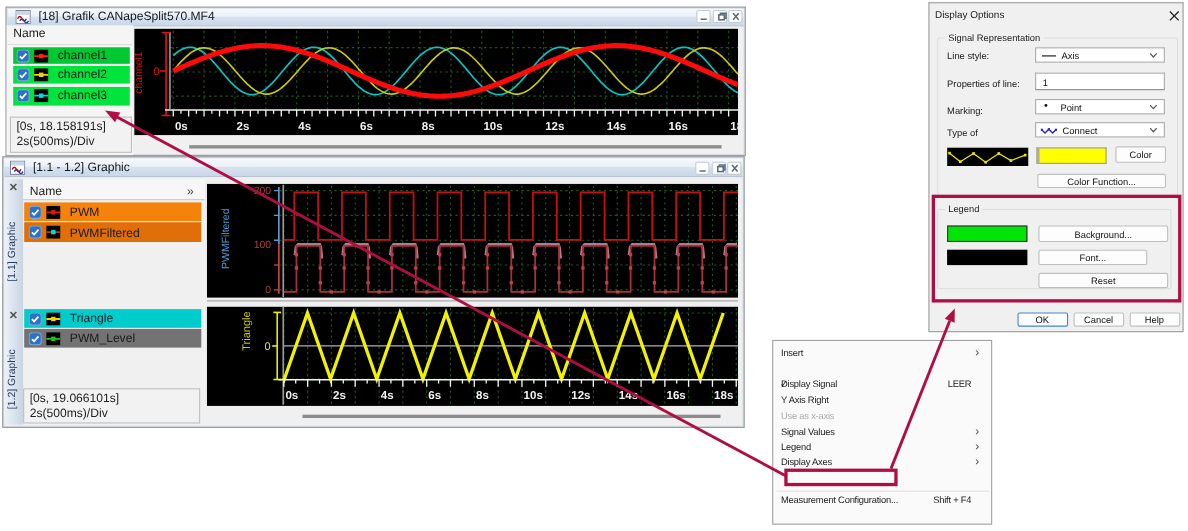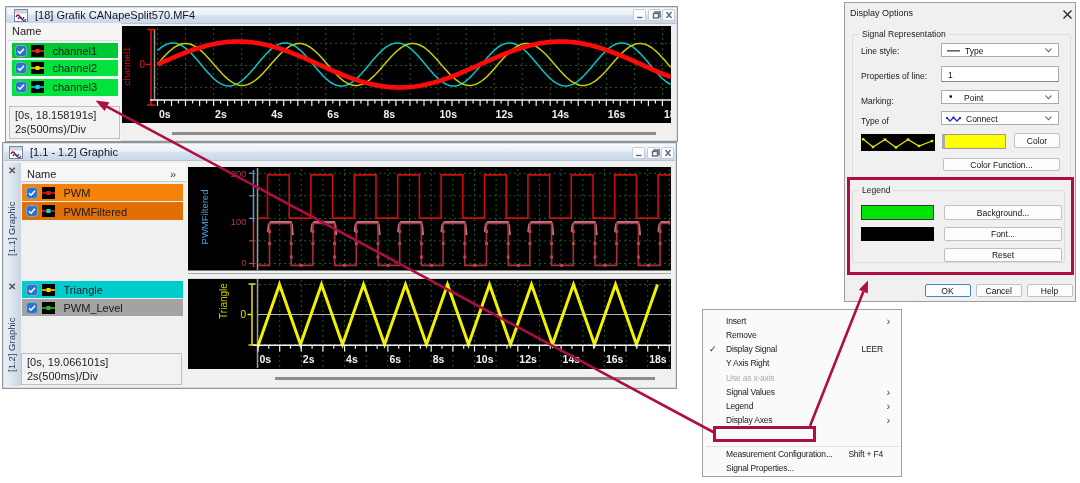--- a/index.html
+++ b/index.html
@@ -3,21 +3,21 @@
 <style>
 *{margin:0;padding:0;box-sizing:border-box}
 html,body{width:1080px;height:483px;background:#fff;font-family:"Liberation Sans",sans-serif;position:relative;overflow:hidden}
 .abs{position:absolute}
 .win{position:absolute;background:#F0F0F0;border:1px solid #8E959C;box-shadow:0 0 0 1px #D8DDE2 inset}
 .tbar{position:absolute;left:1px;right:1px;top:1px;height:16px;background:linear-gradient(#F7FAFD 0%,#EAF0F7 45%,#D8E3F0 50%,#C9D7EA 100%);border-bottom:1px solid #B8C4D2}
 .ttext{position:absolute;top:2px;font-size:11px;color:#15181C}
 .wbtn{position:absolute;width:13px;height:12px;background:#FDFDFD;border:1px solid #C5CCD4;border-radius:2px}
 .row{position:absolute;font-size:11px;color:#1A1A1A}
 .mi{position:absolute;left:0;width:100%;height:14px;font-size:8.5px;letter-spacing:-0.2px;color:#1B1B1B;line-height:14px}
-.mi .lab{position:absolute;left:23px}
+.mi .lab{position:absolute;left:7px}
 .mi .rt{position:absolute;right:18px}
 .mi .arr{position:absolute;right:11px;top:0px;font-size:11px;color:#444}
 .btn{position:absolute;background:#FDFDFD;border:1px solid #BFBFBF;border-radius:2px;font-size:8.5px;color:#111;text-align:center}
 .dd{position:absolute;background:#fff;border:1px solid #ABABAB;font-size:8.5px;color:#111}
 .dlab{position:absolute;font-size:8.5px;color:#1A1A1A}
 .chev{position:absolute;right:6px;top:4px;width:7px;height:5px}
 svg{display:block}
 </style></head><body>
 
 <div class="win" style="left:5px;top:6px;width:673px;height:136px">
@@ -269,21 +269,21 @@
       <rect x="0.5" y="0.5" width="11" height="11" rx="3" fill="#2C72C8" stroke="#7FA8D8"></rect>
       <path d="M3,6.2 L5,8.2 L9,3.8" stroke="#fff" stroke-width="1.6" fill="none"></path>
     </svg>
  <svg class="abs" style="left:19.5px;top:2.5px" width="13" height="12" viewBox="0 0 13 12">
       <rect width="13" height="12" fill="#000"></rect>
       <line x1="0" y1="6" x2="13" y2="6" stroke="#F0D400" stroke-width="1.6"></line>
       <rect x="4.5" y="4" width="4" height="4" fill="#F0D400"></rect>
     </svg>
  <span class="abs" style="left:41.5px;top:3.0px">Triangle</span>
   </div>
-<div class="row" style="left:22px;top:299px;width:161px;height:17px;background:#a3a3a3">
+<div class="row" style="left:22px;top:299px;width:161px;height:17px;background:#737373">
  <svg class="abs" style="left:3.5px;top:2.5px" width="12" height="12" viewBox="0 0 12 12">
       <rect x="0.5" y="0.5" width="11" height="11" rx="3" fill="#2C72C8" stroke="#7FA8D8"></rect>
       <path d="M3,6.2 L5,8.2 L9,3.8" stroke="#fff" stroke-width="1.6" fill="none"></path>
     </svg>
  <svg class="abs" style="left:19.5px;top:2.5px" width="13" height="12" viewBox="0 0 13 12">
       <rect width="13" height="12" fill="#000"></rect>
       <line x1="0" y1="6" x2="13" y2="6" stroke="#20C020" stroke-width="1.6"></line>
       <rect x="4.5" y="4" width="4" height="4" fill="#20C020"></rect>
     </svg>
  <span class="abs" style="left:41.5px;top:3.0px">PWM_Level</span>
@@ -480,23 +480,20 @@
       <text x="461.2" y="196">18s</text>
     </g>
 </svg>
 <div class="abs" style="left:275px;top:377px;width:380px;height:2.5px;background:#8C8C8C"></div>
 
 <div class="abs" style="left:702px;top:309px;width:200px;height:168px;background:#FAFAFA;border:1px solid #A0A0A0">
  <div class="mi" style="top:3.5px">
       <span class="lab">Insert</span>
       <span class="arr">›</span>
     </div>
- <div class="mi" style="top:17.7px">
-      <span class="lab">Remove</span>
-    </div>
  <div class="mi" style="top:32.4px">
       <span class="abs" style="left:6px;font-size:9px">✓</span>
       <span class="lab">Display Signal</span>
       <span class="rt">LEER</span>
     </div>
  <div class="mi" style="top:60.9px;color:#ABABAB">
       <span class="lab">Use as x-axis</span>
     </div>
  <div class="mi" style="top:46.4px">
       <span class="lab">Y Axis Right</span>
@@ -510,41 +507,38 @@
       <span class="arr">›</span>
     </div>
  <div class="mi" style="top:102.9px">
       <span class="lab">Display Axes</span>
       <span class="arr">›</span>
     </div>
  <div class="abs" style="left:3px;top:135.6px;width:193px;height:1px;background:#E0E0E0"></div>
  <div class="mi" style="top:137.4px">
       <span class="lab">Measurement Configuration...</span>
       <span class="rt">Shift + F4</span>
-    </div>
- <div class="mi" style="top:151.4px">
-      <span class="lab">Signal Properties...</span>
     </div>
 </div>
 <div class="abs" style="left:713px;top:425.5px;width:103px;height:16.5px;border:3px solid #AE0E42"></div>
 
 <div class="abs" style="left:844px;top:2px;width:232px;height:300px;background:#F0F0F0;border:1px solid #9C9C9C">
  <div class="abs" style="left:5px;top:5px;font-size:9px;color:#1A1A1A">Display Options</div>
  <svg class="abs" style="left:217px;top:6px" width="11" height="11" viewBox="0 0 11 11">
       <path d="M1.5,1.5 L9.5,9.5 M9.5,1.5 L1.5,9.5" stroke="#222" stroke-width="1.2"></path>
     </svg>
  <fieldset class="abs" style="left:7px;top:26px;width:219px;height:151px;border:1px solid #DCDCDC;border-radius:2px">
   <legend style="font-size:8.5px;color:#1A1A1A;margin-left:6px;padding:0 3px">Signal Representation</legend>
  </fieldset>
  <div class="dlab" style="left:16px;top:43px">Line style:</div>
  <div class="dd" style="left:96px;top:39.5px;width:118px;height:14px">
       <svg class="abs" style="left:5px;top:6px" width="13" height="2">
         <rect width="13" height="1.6" fill="#666"></rect>
       </svg>
-      <span class="abs" style="left:23px;top:2px">Type</span>
+      <span class="abs" style="left:23px;top:2px">Axis</span>
   <svg class="chev" width="7" height="5" viewBox="0 0 7 5">
         <path d="M0.5,0.5 L3.5,3.8 L6.5,0.5" fill="none" stroke="#555" stroke-width="1.1"></path>
       </svg>
     </div>
  <div class="dlab" style="left:16px;top:68px">Properties of line:</div>
  <div class="dd" style="left:96px;top:62.5px;width:118px;height:16px;border-bottom-color:#888">
       <span class="abs" style="left:6px;top:3px">1</span>
     </div>
  <div class="dlab" style="left:16px;top:92.5px">Marking:</div>
  <div class="dd" style="left:96px;top:87px;width:118px;height:13.5px">
@@ -582,21 +576,21 @@
     </svg>
  <div class="abs" style="left:97px;top:131px;width:64px;height:15px;background:#FFFF00;border:1px solid #999;border-left:3px solid #AAA"></div>
  <div class="btn" style="left:169px;top:129.5px;width:46px;height:15px;line-height:14px">Color</div>
  <div class="btn" style="left:98px;top:155px;width:117px;height:13px;line-height:12px">Color Function...</div>
  <fieldset class="abs" style="left:7px;top:182px;width:213px;height:78px;border:1px solid #DCDCDC;border-radius:2px">
   <legend style="font-size:8.5px;color:#1A1A1A;margin-left:6px;padding:0 3px">Legend</legend>
  </fieldset>
  <div class="abs" style="left:16px;top:201.5px;width:73px;height:15px;background:#00E408;border:1px solid #333"></div>
  <div class="btn" style="left:99px;top:201.5px;width:118px;height:15px;line-height:14px">Background...</div>
  <div class="abs" style="left:16px;top:223.5px;width:73px;height:14.5px;background:#000"></div>
- <div class="btn" style="left:99px;top:223.5px;width:118px;height:14.5px;line-height:13.5px">Font...</div>
+ <div class="btn" style="left:99px;top:223.5px;width:99px;height:14.5px;line-height:13.5px">Font...</div>
  <div class="btn" style="left:99px;top:245px;width:118px;height:13.5px;line-height:12.5px">Reset</div>
  <div class="btn" style="left:79.5px;top:280.5px;width:46px;height:13.5px;line-height:12.5px;border-color:#3C87CF">OK</div>
  <div class="btn" style="left:130.5px;top:280.5px;width:46.5px;height:13.5px;line-height:12.5px">Cancel</div>
  <div class="btn" style="left:181.5px;top:280.5px;width:46px;height:13.5px;line-height:12.5px">Help</div>
 </div>
 <div class="abs" style="left:847px;top:176.5px;width:227px;height:98px;border:3px solid #AE0E42"></div>
 
 <svg class="abs" style="left:0;top:0;pointer-events:none" width="1080" height="483" viewBox="0 0 1080 483">
  <line x1="715" y1="433" x2="105" y2="105.6" stroke="#AE0E42" stroke-width="2.6"></line>
  <polygon points="95.5,100.5 109.3,102.2 104.6,111.1" fill="#AE0E42"></polygon>

